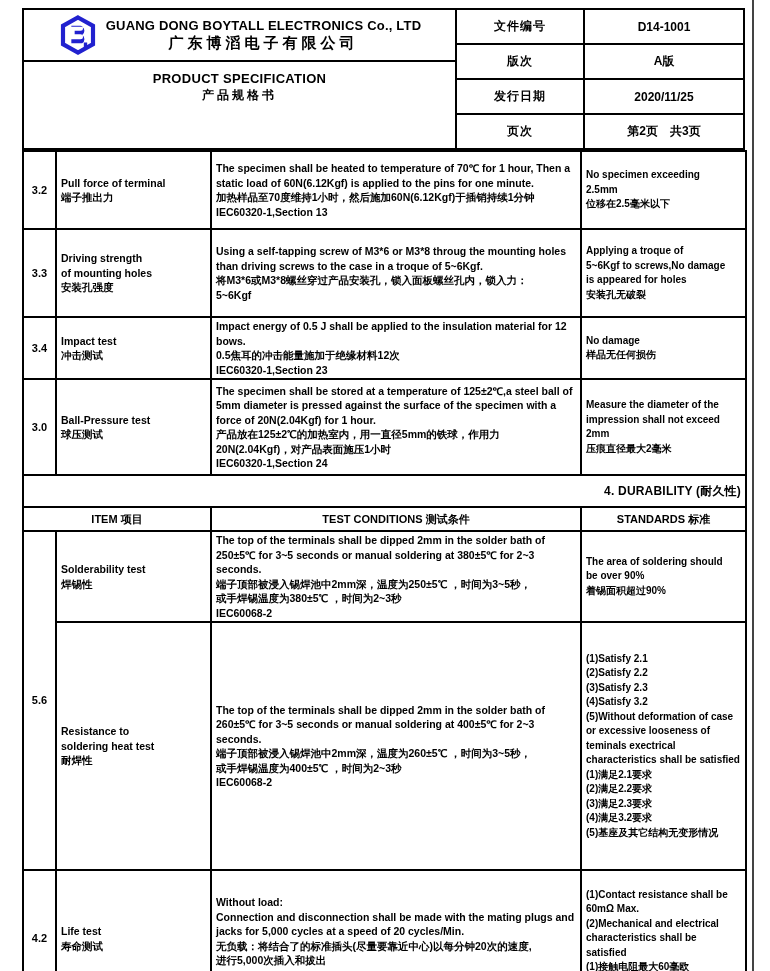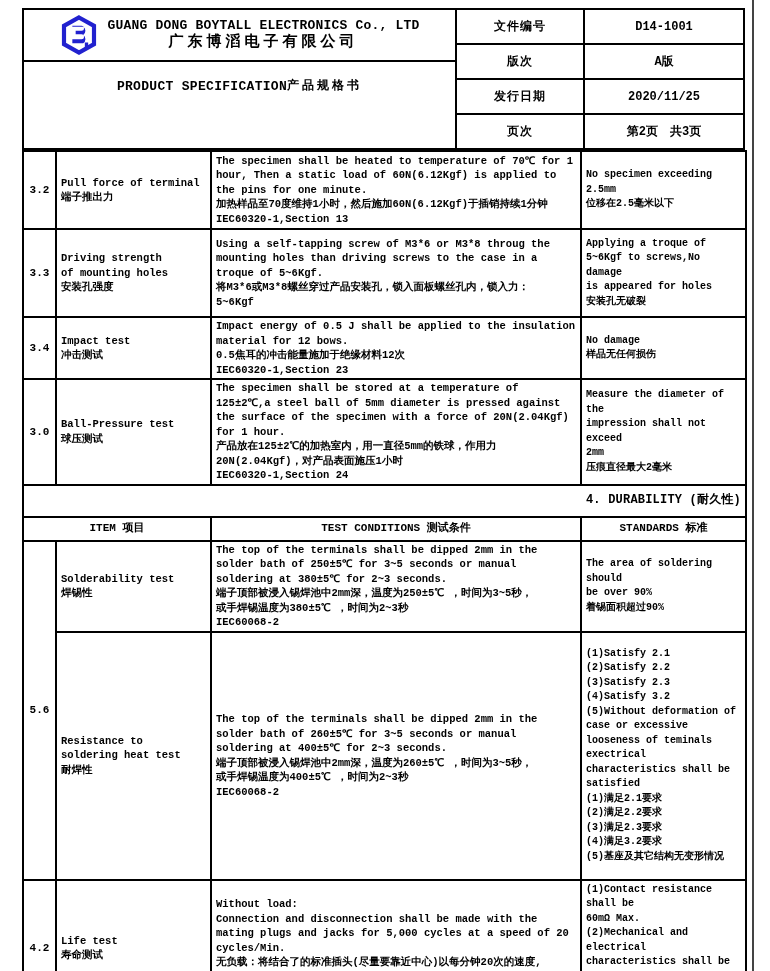--- a/index.html
+++ b/index.html
@@ -1,21 +1,21 @@
 <!DOCTYPE html>
 <html><head>
 <meta charset="utf-8">
 <title>产品规格书</title>
 <style>
   html,body{margin:0;padding:0;background:#ffffff;}
   .page{
     position:relative;
     width:770px;height:971px;
     background:#ffffff;
-    font-family:Liberation Mono, monospace;
+    font-family:Liberation Sans, sans-serif;
     font-weight:bold;color:#000;
     box-sizing:border-box;
   }
   .content{position:absolute;left:22px;top:8px;width:723px;}
   .page-edge{position:absolute;left:752px;top:0;width:2px;height:971px;background:#444;}
 
   
   .hdr{display:flex;width:723px;}
   .hdr-left{
     width:433px;box-sizing:border-box;
@@ -24,21 +24,21 @@
   }
   .hdr-company{
     height:52px;box-sizing:border-box;border-bottom:2px solid #000;
     display:flex;align-items:center;justify-content:center;gap:8px;padding:0 4px;
   }
   .logo{width:40px;height:40px;flex:0 0 auto;}
   .company-names{text-align:center;line-height:1.25;}
   .company-en{font-size:13px;letter-spacing:.2px;}
   .company-cn{font-size:15px;letter-spacing:4px;}
   .hdr-title{
-    height:50px;display:flex;flex-direction:row;align-items:center;justify-content:center;
+    height:50px;display:flex;flex-direction:column;align-items:center;justify-content:center;
     line-height:1.3;
   }
   .title-en{font-size:13px;letter-spacing:.3px;}
   .title-cn{font-size:12px;letter-spacing:3px;}
   table.meta{
     width:290px;border-collapse:collapse;table-layout:fixed;
   }
   table.meta td{
     border:2px solid #000;height:26px;box-sizing:border-box;
     text-align:center;vertical-align:middle;font-size:12px;padding:8px 2px;

